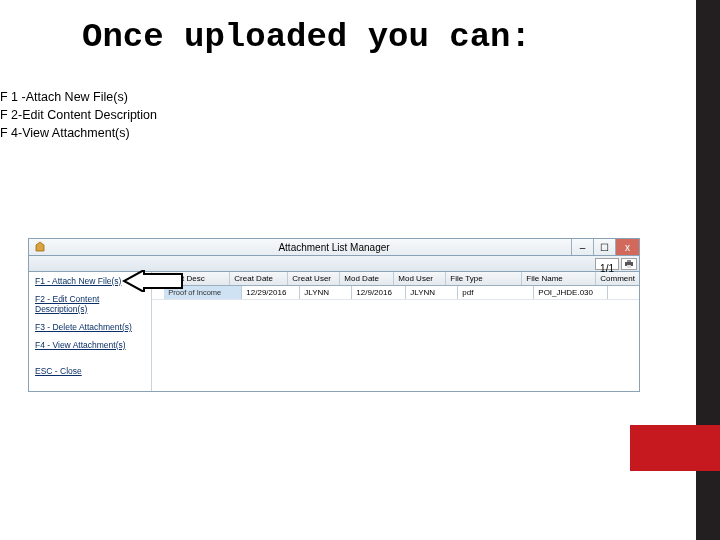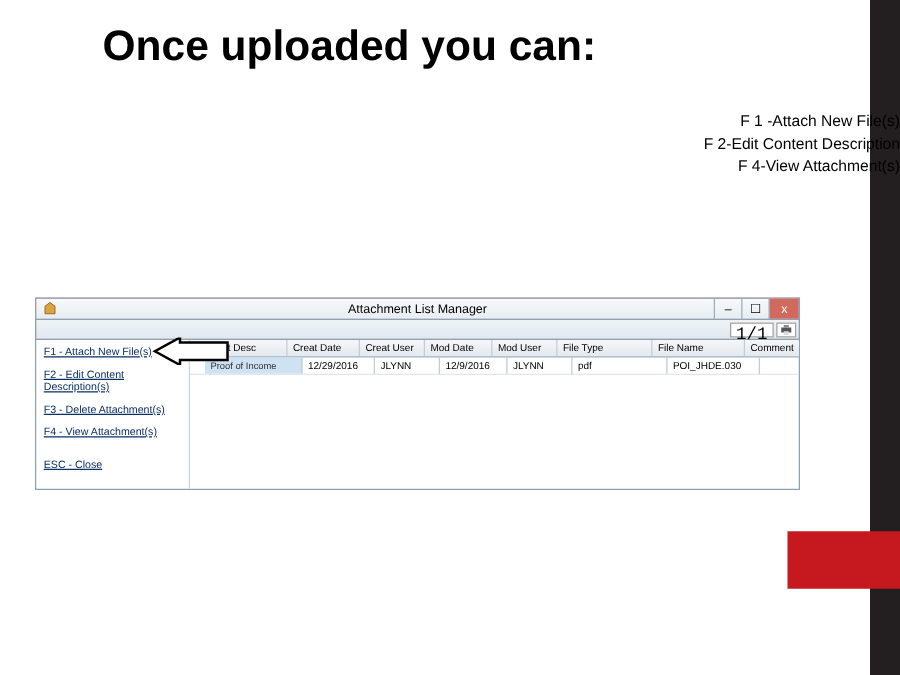--- a/index.html
+++ b/index.html
@@ -9,31 +9,31 @@
     height: 540px;
     background: #ffffff;
     font-family: Arial, Helvetica, sans-serif;
     position: relative;
     overflow: hidden;
   }
   .slide-title {
     position: absolute;
     left: 82px;
     top: 18px;
-    font-family: Liberation Sans, sans-serif;
+    font-family: Liberation Mono, monospace;
     font-size: 34px;
     font-weight: 700;
     color: #000;
   }
   .bullet-block {
     position: absolute;
     left: 0;
     right: 0;
     top: 88px;
-    text-align: right;
+    text-align: left;
     font-size: 12.5px;
     line-height: 1.45;
     color: #000;
   }
   .bullet-block > div { white-space: nowrap; }
 
   .window {
     position: absolute;
     left: 28px;
     top: 238px;
@@ -82,27 +82,26 @@
     border-left:1px solid #8aa2b5;
     border-right:1px solid #8aa2b5;
     border-bottom:1px solid #8aa2b5;
     display:flex;
     align-items:center;
     justify-content:flex-end;
     padding-right:2px;
     gap:2px;
   }
   .menu-count {
-    font-size: 14px;
+    font-size: 10px;
     background:#fff;
     border:1px solid #a0a0a0;
     padding:4px 4px;
     height:12px;
     line-height:11px;
-    font-family:Liberation Mono, monospace;
   }
   .menu-iconbtn {
     width:16px; height:12px;
     background:#fff;
     border:1px solid #a0a0a0;
     display:flex; align-items:center; justify-content:center;
     font-size:8px;
   }
   .body-row {
     display:flex;

